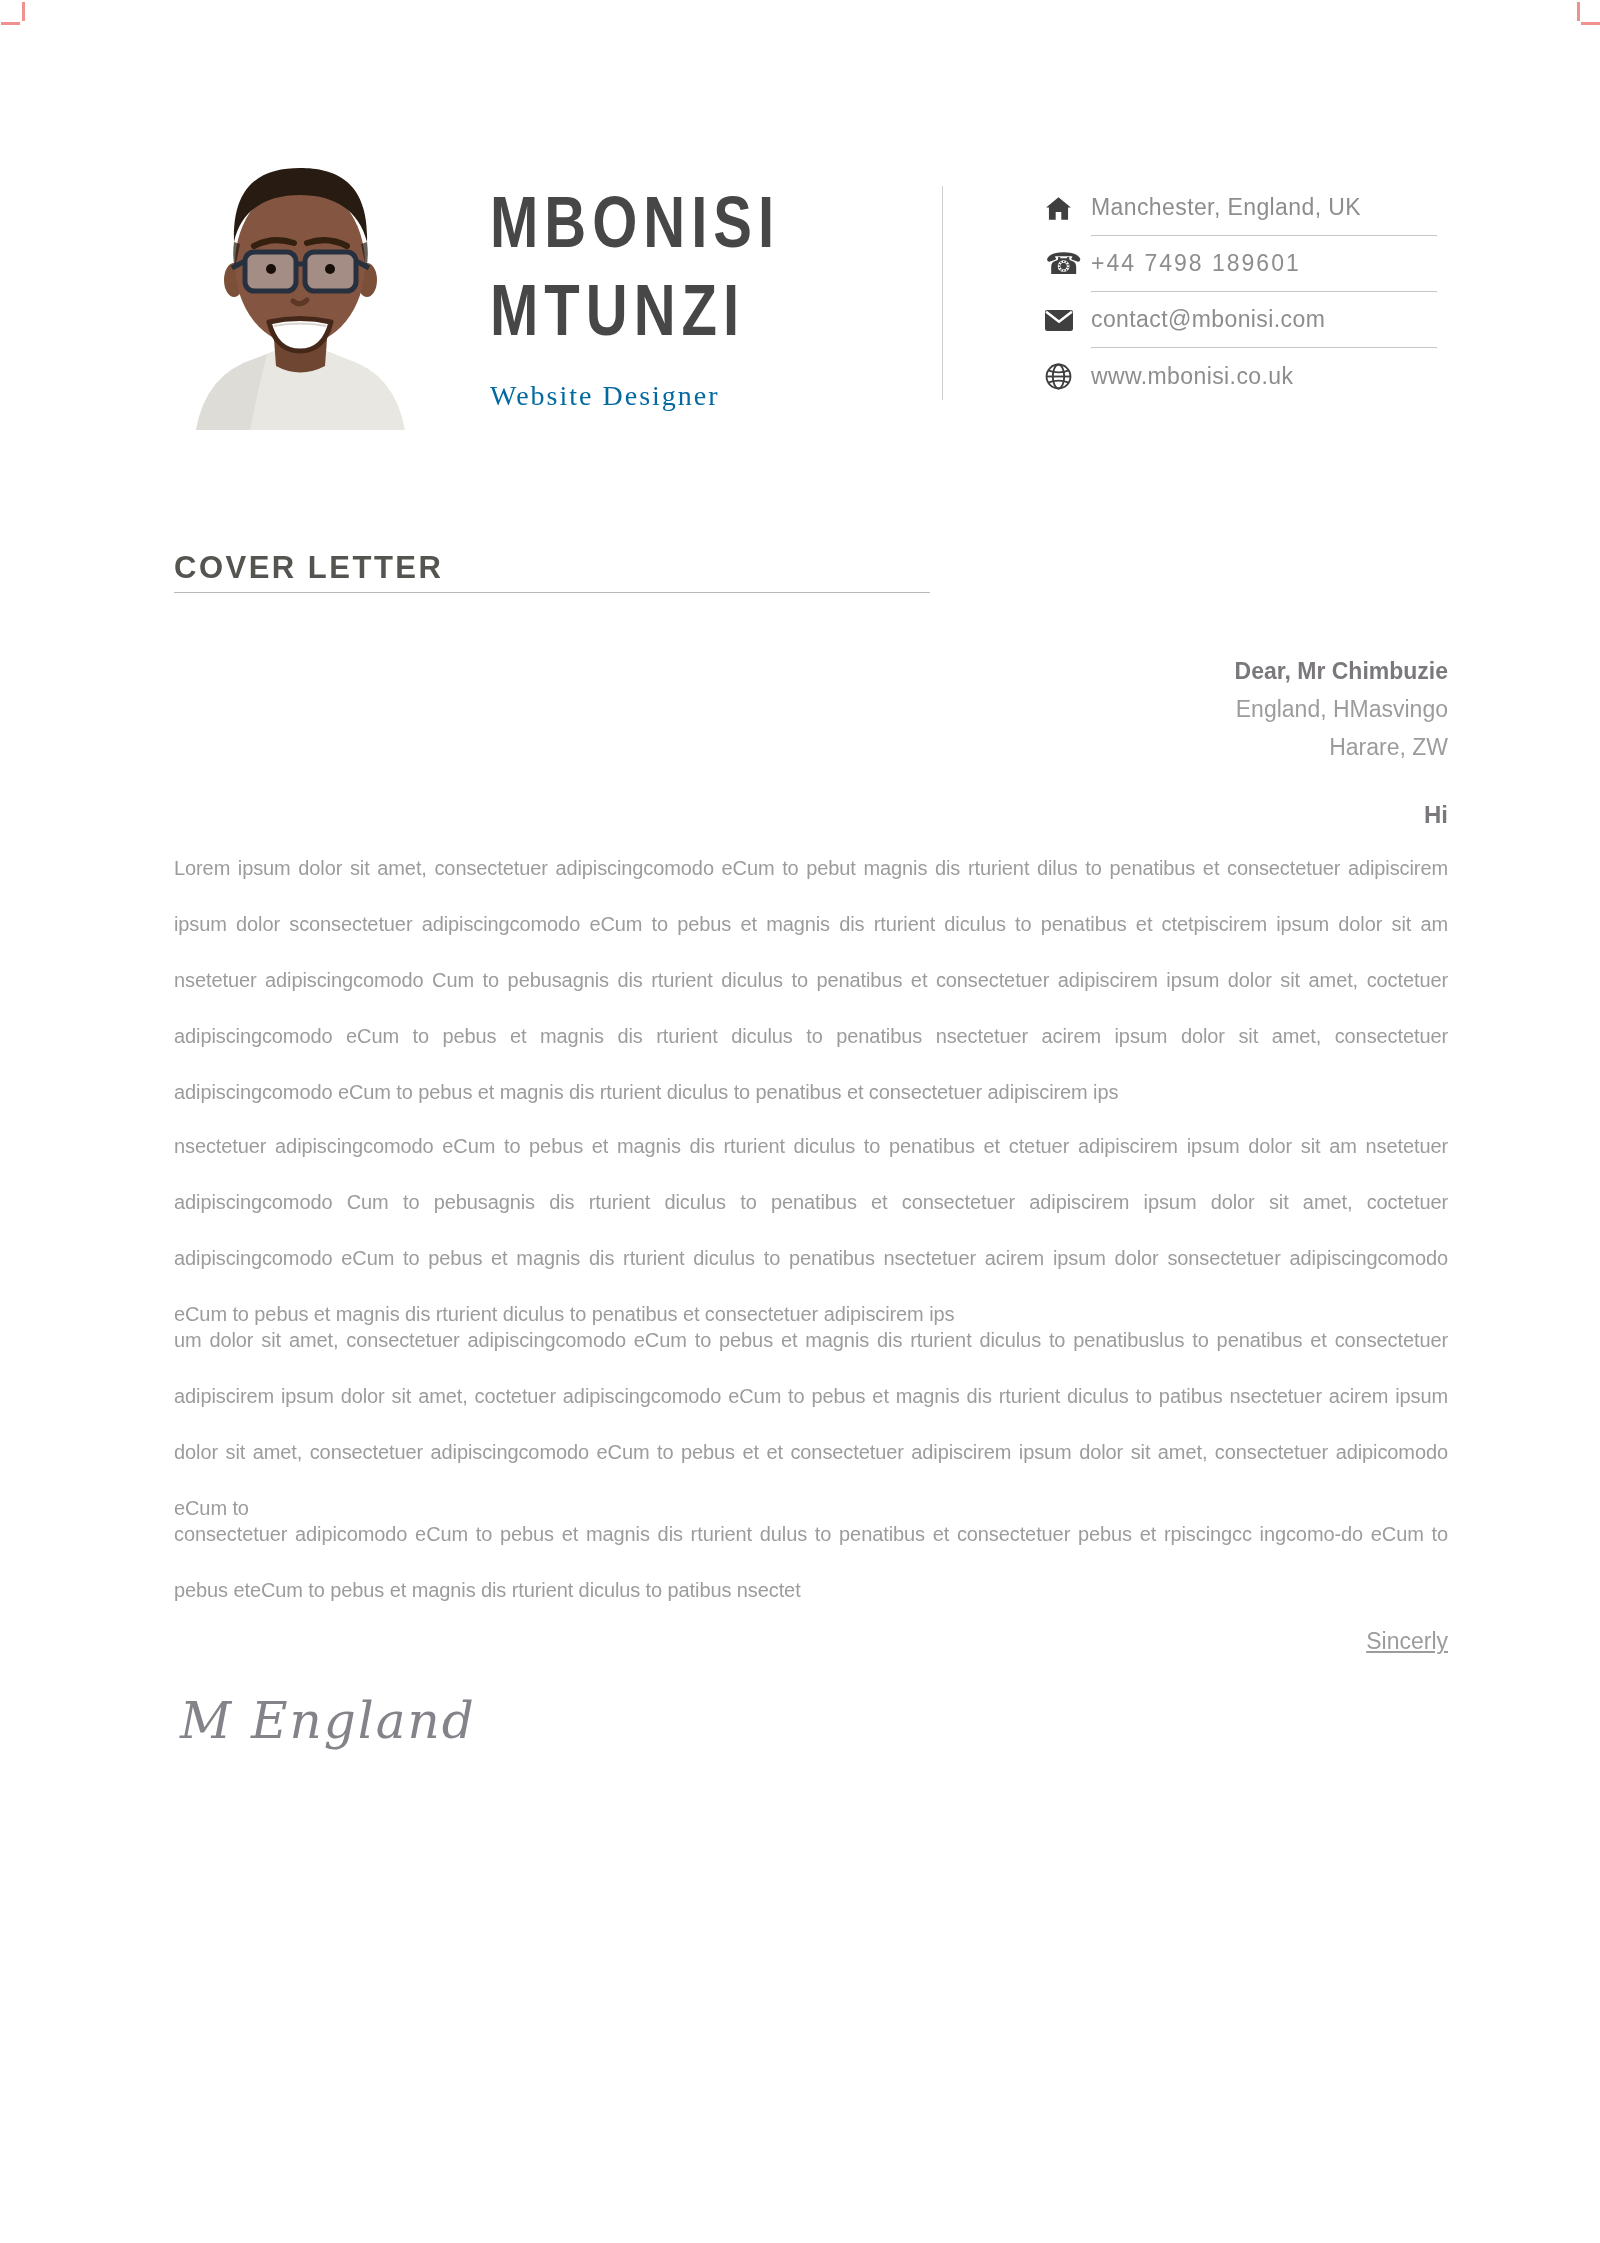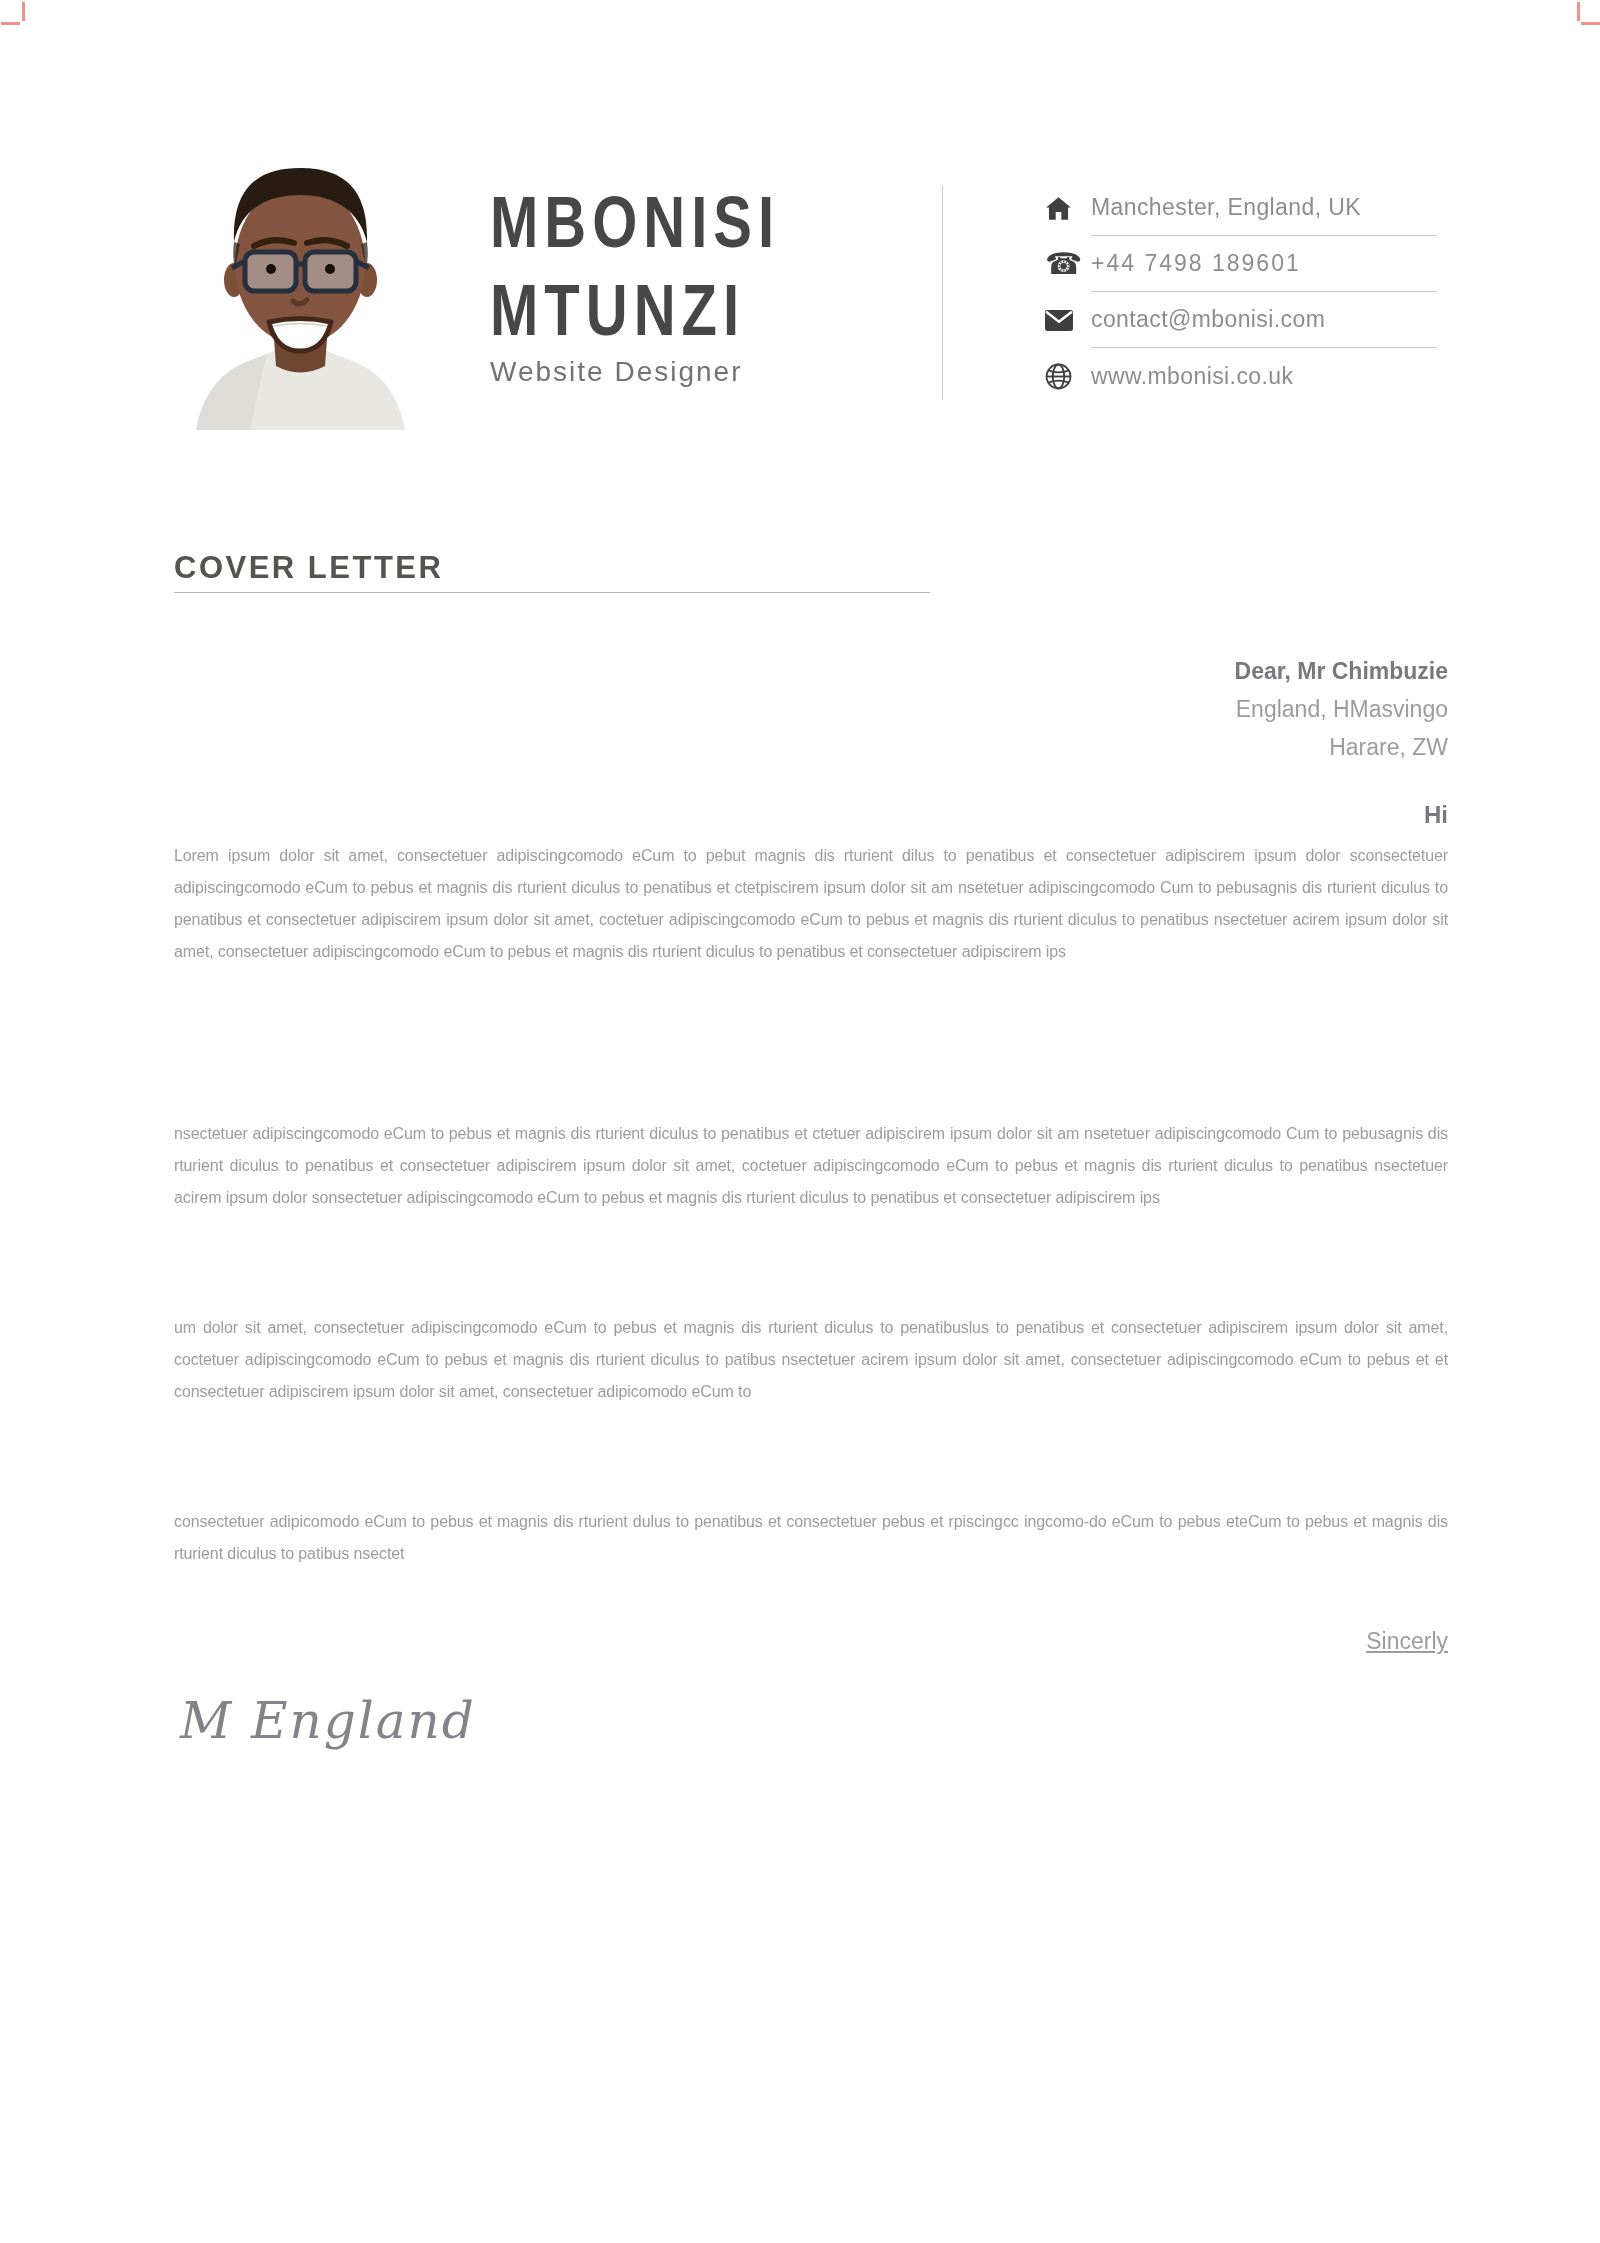--- a/index.html
+++ b/index.html
@@ -38,22 +38,22 @@
   .photo{position:absolute;left:168px;top:140px;width:265px;height:290px;}
   .name-block{position:absolute;left:490px;top:186px;width:330px;}
   .name-line{
     font-weight:800;font-size:58px;letter-spacing:6px;
     color:var(--name-text);line-height:58px;
     transform:scaleY(1.25);transform-origin:left top;
     white-space:nowrap;
   }
   .name-line.second{margin-top:30px;}
   .job-title{
-    margin-top:24px;font-size:28px;letter-spacing:2px;
-    color:#737373;white-space:nowrap;
+    margin-top:48px;font-size:28px;letter-spacing:2px;
+    color:#0369a1;white-space:nowrap;font-family:Liberation Serif, serif;
   }
   .header-divider{
     position:absolute;left:942px;top:186px;width:1px;height:214px;
     background:#cfcfcf;
   }
   .contact{position:absolute;left:1000px;top:180px;width:392px;margin-left:45px;}
   .contact-row{display:flex;align-items:center;height:56px;}
   .contact-icon{
     width:46px;flex:0 0 46px;color:var(--icon);
     display:flex;align-items:center;justify-content:flex-start;
@@ -78,21 +78,21 @@
     background:var(--rule);
   }
   
   .letter-line{position:absolute;left:174px;width:1274px;font-size:23px;line-height:38px;text-align:right;}
   .recipient-name{top:652px;font-weight:bold;color:var(--emphasis-text);}
   .recipient-role{top:690px;color:var(--body-text);}
   .recipient-location{top:728px;color:var(--body-text);}
   .greeting{top:796px;font-weight:bold;color:var(--emphasis-text);font-size:24px;}
   .para{
     position:absolute;left:174px;width:1274px;
-    font-size:16px;line-height:32px;letter-spacing:-0.1px;
+    font-size:20px;line-height:56px;letter-spacing:-0.1px;
     color:var(--body-text);text-align:justify;
   }
   .para.p1{top:840px;}
   .para.p2{top:1118px;}
   .para.p3{top:1312px;}
   .para.p4{top:1506px;}
   .closing{top:1622px;color:var(--body-text);text-decoration:underline;}
   .signed-name{top:1660px;color:var(--body-text);}
   .signature{
     position:absolute;left:180px;top:1692px;

